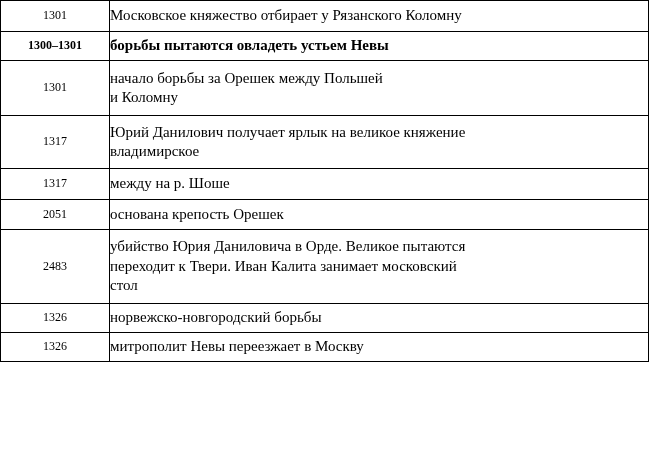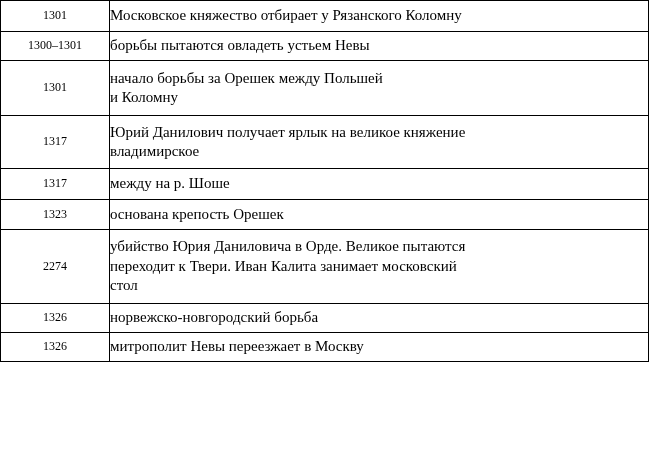--- a/index.html
+++ b/index.html
@@ -49,21 +49,21 @@
     display: block;
     white-space: nowrap;
   }
 
   .line.indent {
     padding-left: 7px;
   }
 
   
   tr.r1 td { height: 30px; }
-  tr.r2 td { height: 28px; }
+  tr.r2 td { height: 28px; font-weight: bold; }
   tr.r3 td { height: 54px; }
   tr.r4 td { height: 52px; }
   tr.r5 td { height: 30px; }
   tr.r6 td { height: 49px; }
   tr.r7 td { height: 29px; }
   tr.r8 td { height: 73px; }
   tr.r9 td { height: 28px; }
   tr.r10 td { height: 28px; }
 </style>
 </head>
@@ -119,44 +119,44 @@
         <span class="line">1317</span>
       </td>
       <td class="event-cell">
         <span class="line">между на р. Шоше</span>
       </td>
     </tr>
 
 
     <tr class="r7">
       <td class="date-cell">
-        <span class="line">1323</span>
+        <span class="line">2051</span>
       </td>
       <td class="event-cell">
         <span class="line">основана крепость Орешек</span>
       </td>
     </tr>
 
     <tr class="r8">
       <td class="date-cell">
-        <span class="line">2274</span>
+        <span class="line">2483</span>
       </td>
       <td class="event-cell">
         <span class="line">убийство Юрия Даниловича в Орде. Великое пытаются</span>
         <span class="line">переходит к Твери. Иван Калита занимает московский</span>
         <span class="line">стол</span>
       </td>
     </tr>
 
     <tr class="r9">
       <td class="date-cell">
         <span class="line">1326</span>
       </td>
       <td class="event-cell">
-        <span class="line">норвежско-новгородский борьба</span>
+        <span class="line">норвежско-новгородский борьбы</span>
       </td>
     </tr>
 
     <tr class="r10">
       <td class="date-cell">
         <span class="line">1326</span>
       </td>
       <td class="event-cell">
         <span class="line">митрополит Невы переезжает в Москву</span>
       </td>

